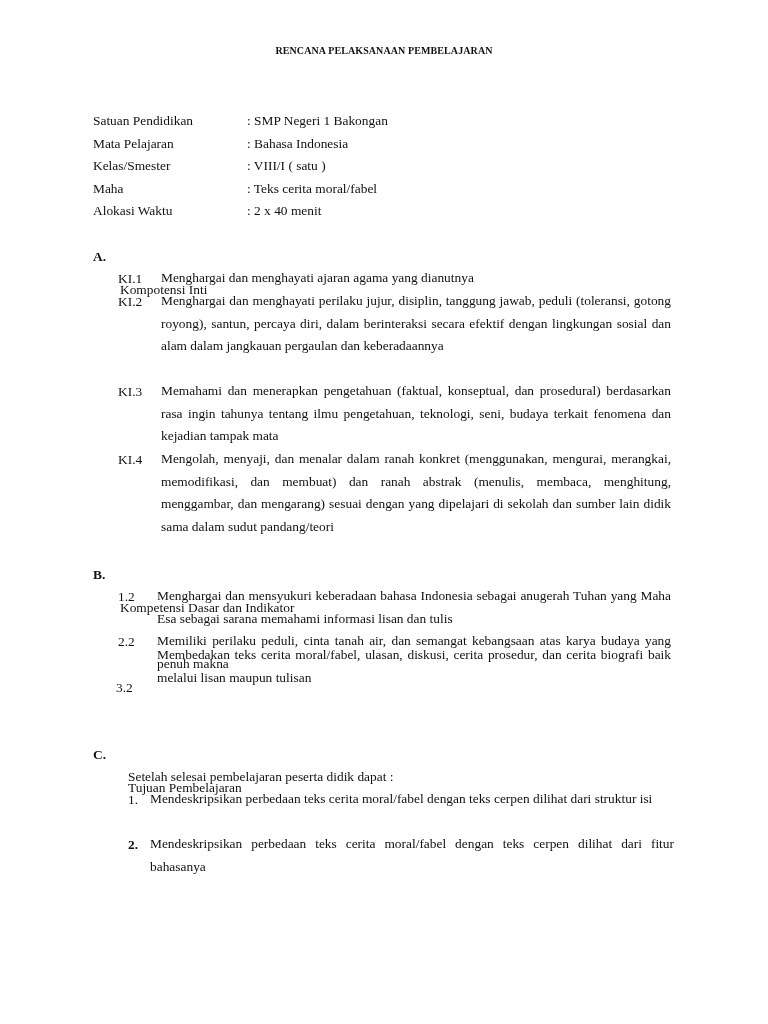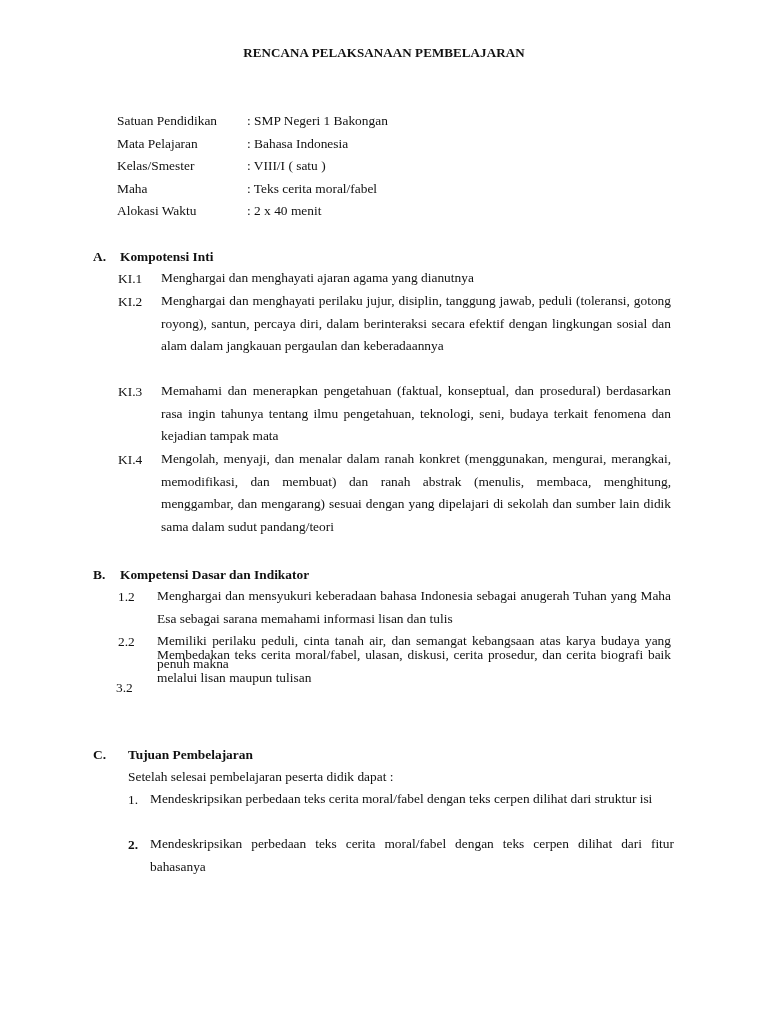--- a/index.html
+++ b/index.html
@@ -4,26 +4,26 @@
 <style>
   html, body { margin: 0; padding: 0; background: #ffffff; }
   body {
     width: 768px; height: 1024px; position: relative; overflow: hidden;
     font-family: "Liberation Serif", "DejaVu Serif", serif;
     color: #111111; font-size: 13.4px;
   }
   .abs { position: absolute; white-space: nowrap; }
   .title {
     position: absolute; top: 45px; left: 0; width: 768px; text-align: center;
-    font-weight: bold; font-size: 13px; letter-spacing: 0.1px;
+    font-weight: bold; font-size: 10px; letter-spacing: 0.1px;
   }
-  .info-label { position: absolute; left: 93px; margin-left: 24px; }
+  .info-label { position: absolute; left: 93px; }
   .info-value { position: absolute; left: 247px; }
   .sec-letter { position: absolute; left: 93px; font-weight: bold; }
-  .sec-title { position: absolute; font-weight: bold; }
+  .sec-title { position: absolute; font-weight: normal; margin-top: 33px; }
   .item-num { position: absolute; text-align: right; }
   .para {
     position: absolute; text-align: justify; line-height: 22.6px;
   }
 </style>
 </head>
 <body>
 
 <div>
 

